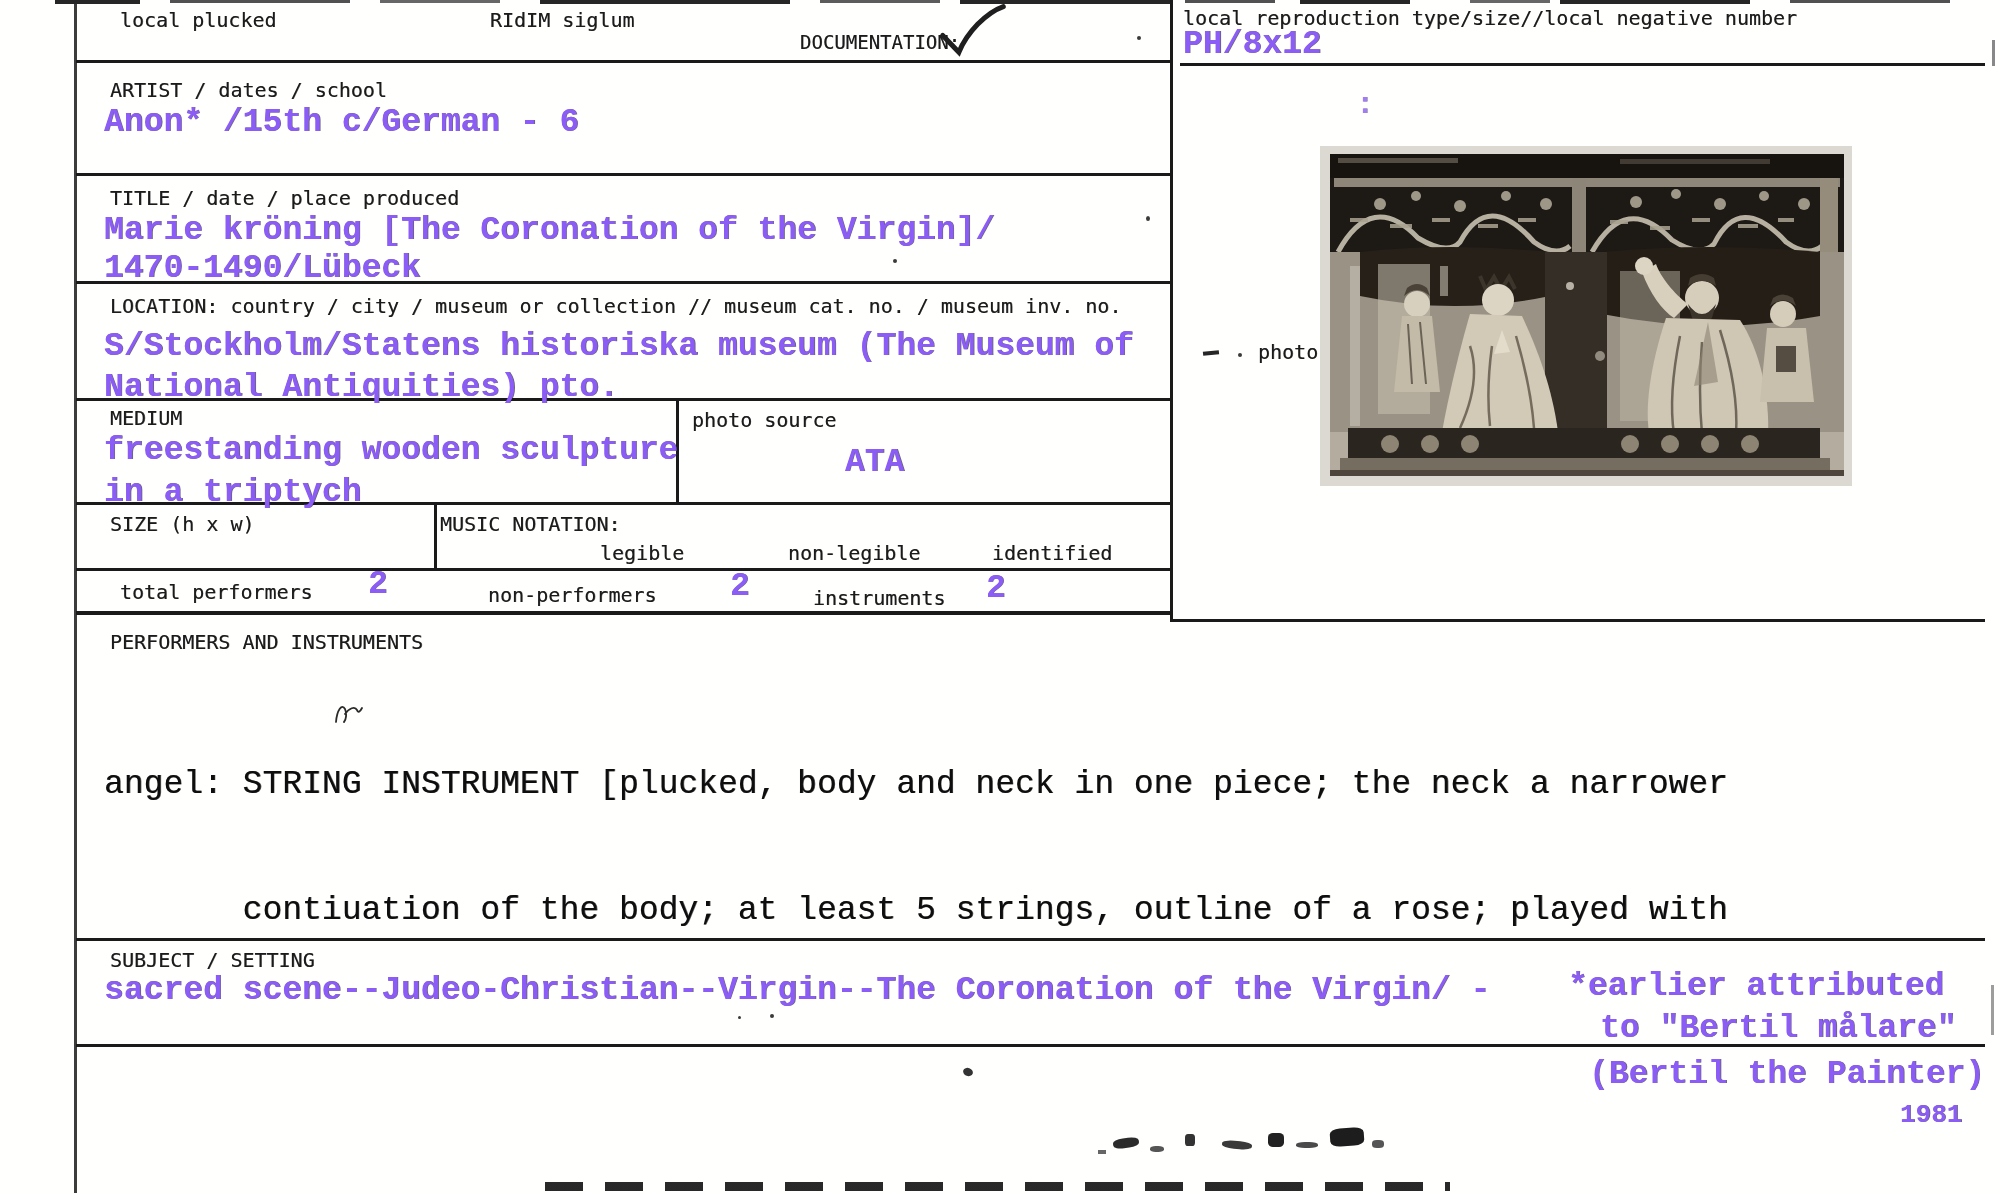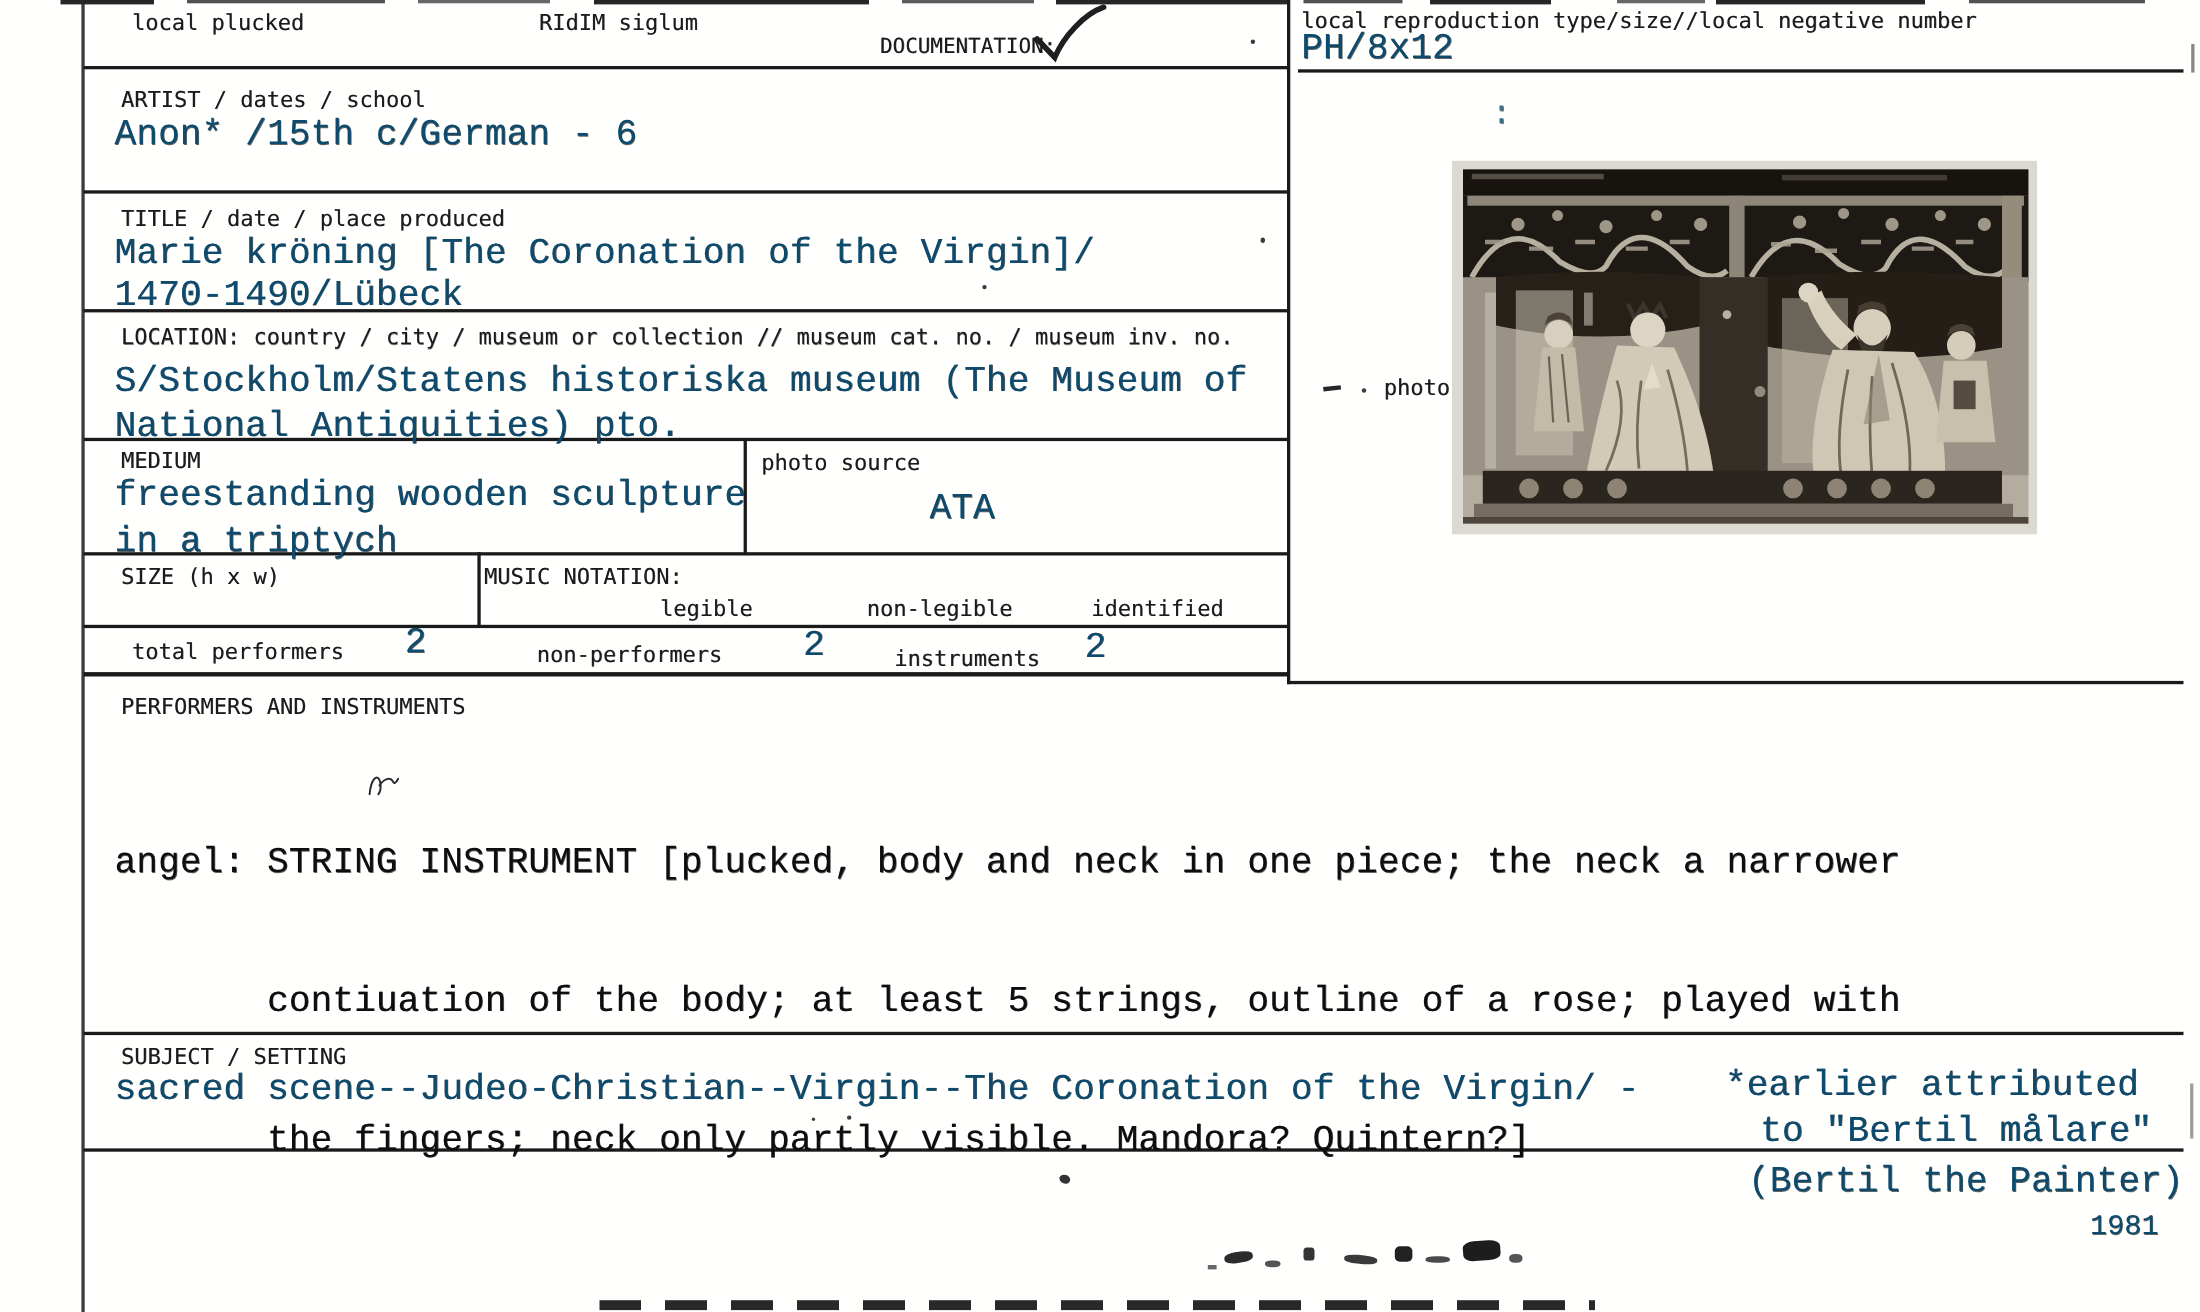--- a/index.html
+++ b/index.html
@@ -3,21 +3,21 @@
 <meta charset="utf-8">
 <style>
   html,body{margin:0;padding:0;background:#ffffff;}
   #scan{position:relative;width:2000px;height:1193px;background:#fffffe;overflow:hidden;
         font-family:"Liberation Mono","DejaVu Sans Mono",monospace;}
   
   .l{position:absolute;font-family:"DejaVu Sans Mono",monospace;font-size:20px;color:#1b1b1b;
      white-space:pre;text-shadow:0.35px 0.25px 0 rgba(20,20,20,.55);}
   
   .t{position:absolute;font-family:"Liberation Mono","DejaVu Sans Mono",monospace;font-size:33px;
-     color:#0c4a6e;white-space:pre;text-shadow:0.6px 0.4px 0 rgba(15,15,15,.65);}
+     color:#8b5cf6;white-space:pre;text-shadow:0.6px 0.4px 0 rgba(15,15,15,.65);font-weight:bold;}
   .tblock{position:absolute;font-family:"Liberation Mono","DejaVu Sans Mono",monospace;font-size:33px;
      line-height:42px;color:#0e0e0e;white-space:pre;text-shadow:0.6px 0.4px 0 rgba(15,15,15,.65);}
   .t26{font-size:26px;}
   .hl{position:absolute;height:3px;background:#1a1a1a;}
   .vl{position:absolute;width:3px;background:#1a1a1a;}
   .artifact{position:absolute;background:#262626;}
   .speck{position:absolute;border-radius:50%;background:#3a3a3a;}
   svg{display:block;}
 </style>
 </head>
@@ -78,21 +78,20 @@
   <div class="t" style="left:368px;top:566px;">2</div>
   <div class="l" style="left:488px;top:583px;">non-performers</div>
   <div class="t" style="left:730px;top:568px;">2</div>
   <div class="l" style="left:813px;top:586px;text-align:right;">instruments</div>
   <div class="t" style="left:986px;top:570px;">2</div>
 
   <div class="l" style="left:110px;top:630px;">PERFORMERS AND INSTRUMENTS</div>
   <div class="tblock" style="left:104px;top:680px;">
     <div>angel: STRING INSTRUMENT [plucked, body and neck in one piece; the neck a narrower</div>
     <div>       contiuation of the body; at least 5 strings, outline of a rose; played with</div>
-    <div>       the fingers; neck only partly visible. Mandora? Quintern?]</div>
     
   </div>
 
   <svg style="position:absolute;left:333px;top:700px;" width="30" height="24" viewBox="0 0 30 24">
     <path d="M3 22 C4 10 9 3 12 9 C14 14 13 20 11 22 M12 14 C16 8 22 6 24 10 C25 13 27 12 29 8" stroke="#2a2a2a" stroke-width="1.8" fill="none" stroke-linecap="round"></path>
   </svg>
 
   <div class="l" style="left:110px;top:948px;">SUBJECT / SETTING</div>
   <div class="t" style="left:1568px;top:968px;">*earlier attributed</div>
 

